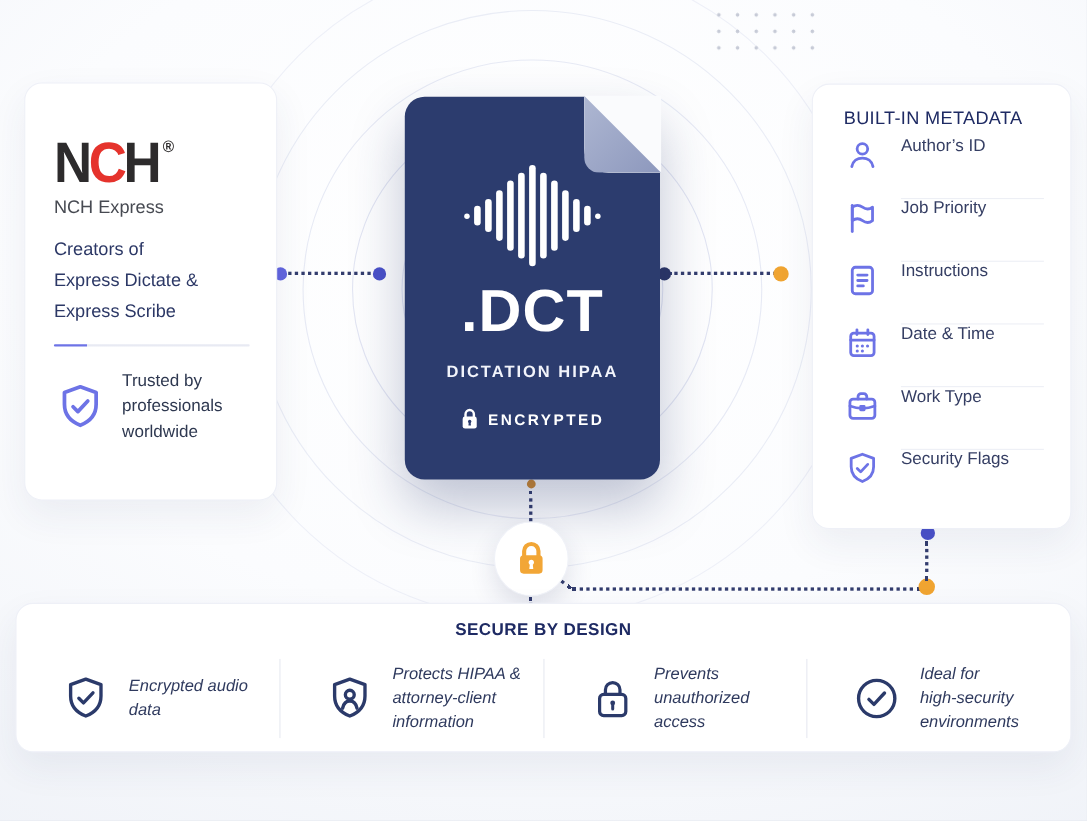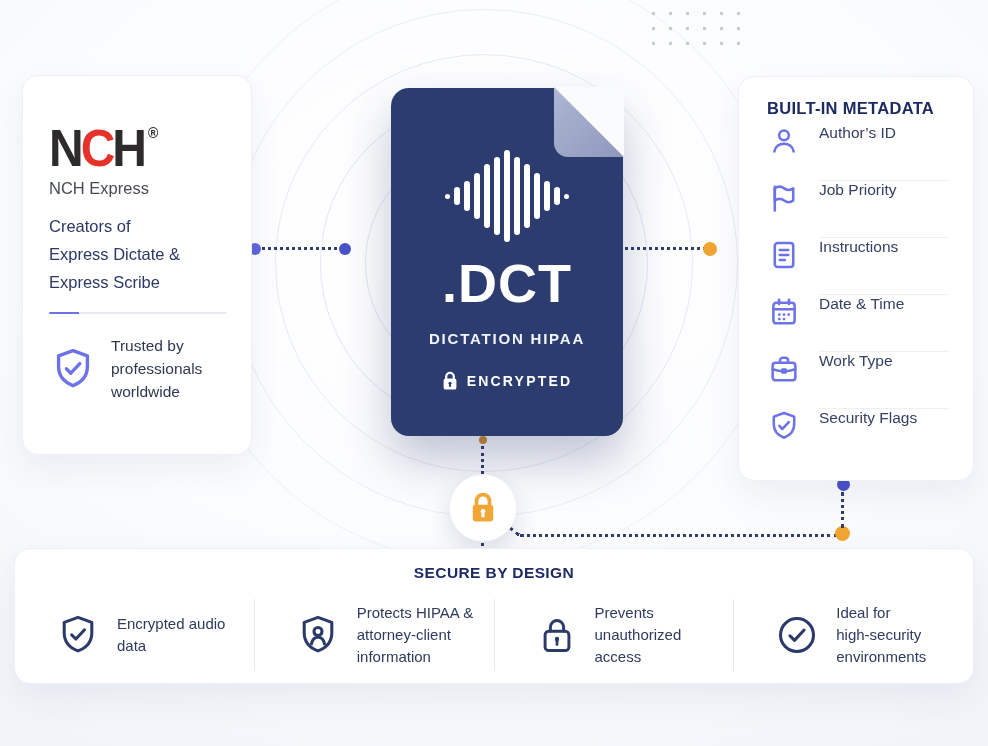--- a/index.html
+++ b/index.html
@@ -30,47 +30,47 @@
   .nch-caption{margin-top:4px;font-size:16.5px;color:#474a52;}
   .creators{margin-top:14px;font-size:16.5px;font-weight:500;line-height:28px;color:#2c3866;white-space:pre-line;}
   .lc-divider{margin-top:16px;height:2px;border-radius:1px;
     background:linear-gradient(90deg,#6d73e6 0 30px,#e8eaf3 30px 100%);}
   .trusted{margin-top:20px;display:flex;align-items:center;gap:14px;}
   .trusted-text{font-size:15.5px;line-height:23px;color:#2e3850;white-space:pre-line;}
   .icon-purple{color:#6d73e6;}
   .icon-navy{color:#2b3a6a;}
   
   #file-card{position:absolute;left:368px;top:88px;width:232px;height:348px;background:#2c3c6e;
-    border-radius:18px;box-shadow:0 24px 48px rgba(33,46,99,.28);margin-left:23px;}
+    border-radius:18px;box-shadow:0 24px 48px rgba(33,46,99,.28);}
   #file-card .cut{position:absolute;top:-1px;right:-1px;width:70px;height:70px;background:#fafbfd;border-bottom-left-radius:22px;}
   #file-card .flap{position:absolute;top:-1px;right:-1px;width:70px;height:70px;
     background:linear-gradient(135deg,#aeb7d2 0%,#8d98bd 100%);
     clip-path:polygon(0 0,100% 100%,8% 100%,0 92%);border-bottom-left-radius:14px;}
   .wave{margin-top:62px;display:flex;align-items:center;justify-content:center;gap:4px;height:92px;}
   .wave i{display:block;width:6px;border-radius:3px;background:#ffffff;}
   .wave i.d{width:5px;height:5px;border-radius:50%;}
   .file-ext{margin-top:10px;text-align:center;font-size:54px;font-weight:bold;letter-spacing:1px;color:#ffffff;}
   .file-kind{margin-top:16px;text-align:center;font-size:15px;font-weight:bold;letter-spacing:1.8px;color:#f2f4fb;}
   .file-badge{margin-top:24px;display:flex;align-items:center;justify-content:center;gap:9px;}
   .file-badge-label{font-size:14px;font-weight:bold;letter-spacing:2.2px;color:#ffffff;}
   
   #right-card{left:738px;top:76px;width:236px;height:405px;padding:22px 24px 0 28px;box-sizing:border-box;}
-  .rc-title{font-size:16.5px;font-weight:bold;letter-spacing:.3px;color:#1e2a63;}
+  .rc-title{font-size:16.5px;font-weight:normal;letter-spacing:.3px;color:#1e2a63;}
   .meta-list{margin-top:6px;}
   .meta-item{display:flex;align-items:flex-start;gap:18px;height:56px;}
   .meta-label{font-size:15.5px;color:#353e63;}
   .meta-div{height:1px;background:#edeff5;margin-left:52px;}
   
   #lock-node{position:absolute;left:449px;top:474px;width:66px;height:66px;border-radius:50%;
     background:#ffffff;border:1px solid #f0f2f8;box-shadow:0 10px 24px rgba(35,45,95,.14);
     display:flex;align-items:center;justify-content:center;}
   
   #bottom-bar{left:14px;top:548px;width:960px;height:136px;padding-top:15px;box-sizing:border-box;}
   .bb-title{text-align:center;font-size:15.5px;font-weight:bold;letter-spacing:.4px;color:#1e2a63;}
-  .bb-row{display:flex;align-items:center;margin-top:10px;height:86px;}
+  .bb-row{display:flex;align-items:center;margin-top:10px;height:86px;font-style:italic;}
   .bb-item{flex:1 1 0;display:flex;align-items:center;gap:16px;padding-left:40px;box-sizing:border-box;}
   .bb-label{font-size:15px;line-height:22px;color:#2f3a5e;white-space:pre-line;}
   .bb-div{width:1px;height:72px;background:#e7e9f1;align-self:center;}
   
   .dash-h{position:absolute;border-top:3px dotted #333d6e;}
   .dash-v{position:absolute;border-left:3px dotted #333d6e;}
   .dash-diag{position:absolute;border-top:3px dotted #333d6e;transform-origin:left top;}
   .node-dot{position:absolute;border-radius:50%;}
   .svg-ic{display:block;}
 </style>

